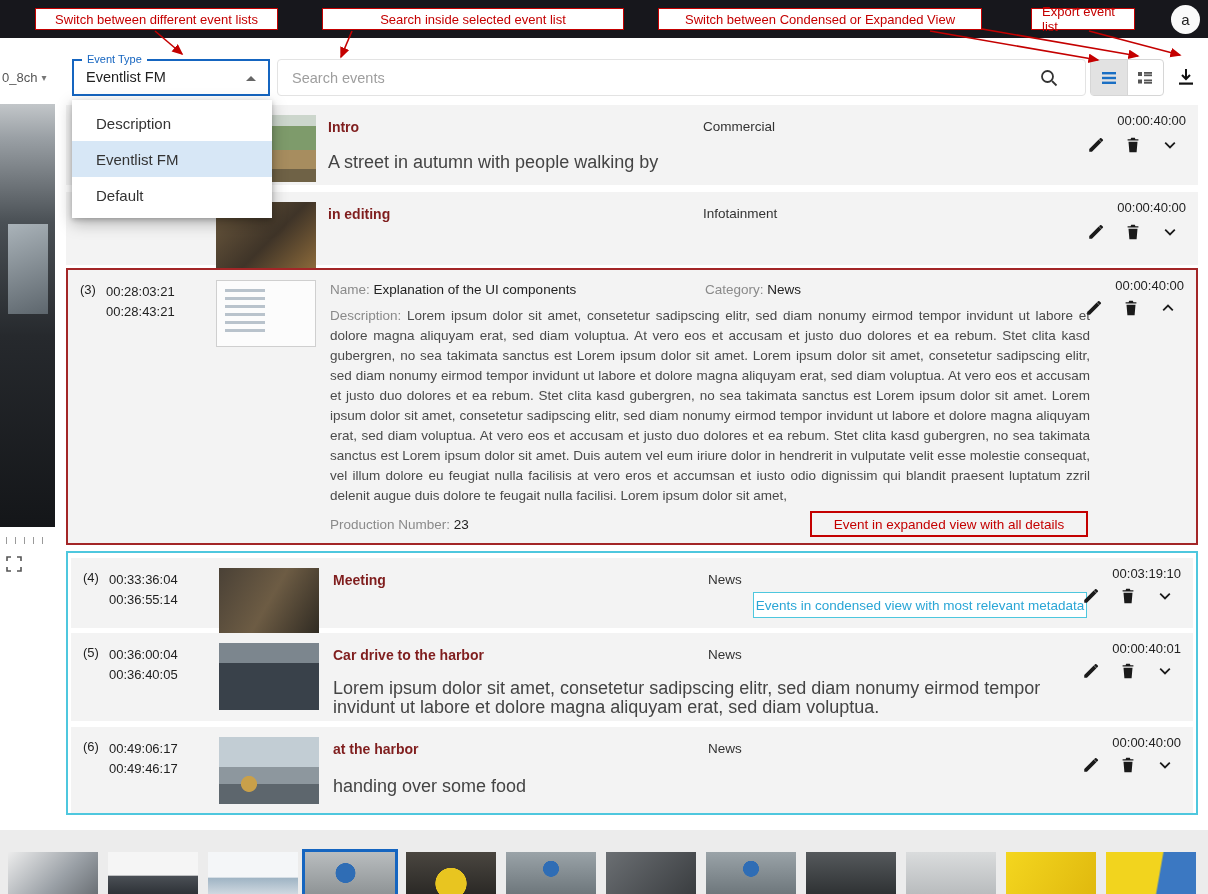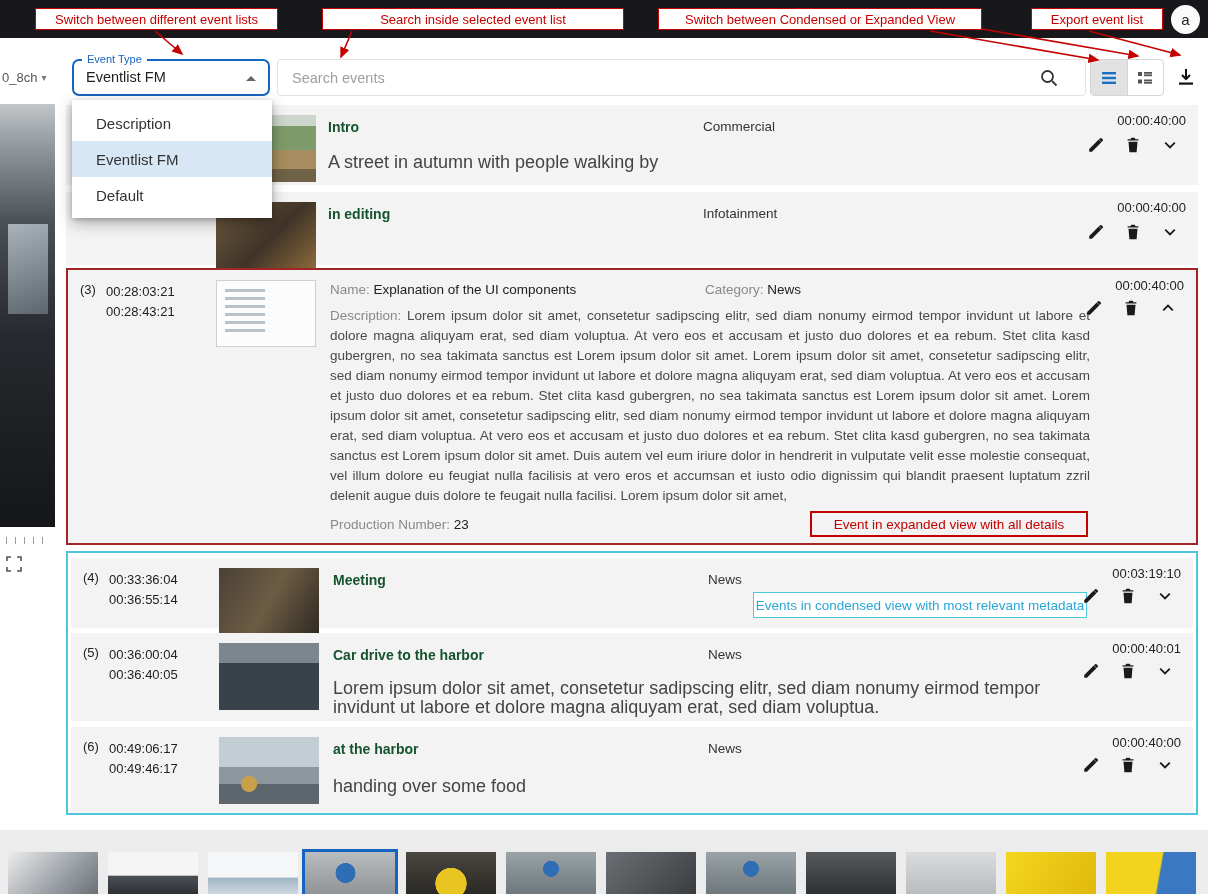--- a/index.html
+++ b/index.html
@@ -20,21 +20,21 @@
   .clip-caret{font-size:10px;color:#777;}
   .preview{position:absolute;left:0;top:104px;width:55px;height:423px;
            background:linear-gradient(180deg,#c2c6c9 0%,#9aa0a5 8%,#4a5055 28%,#26292d 55%,#141619 100%);}
   .preview .screen{position:absolute;left:8px;top:120px;width:40px;height:90px;background:linear-gradient(160deg,#aab3b9,#5d666d);}
   .ruler-ticks{position:absolute;left:6px;top:537px;width:44px;height:7px;
            background:repeating-linear-gradient(90deg,#9a9a9a 0 1px,transparent 1px 9px);}
   .fs-btn{position:absolute;left:6px;top:556px;width:18px;height:18px;cursor:pointer;}
 
   
   .etype{position:absolute;left:72px;top:59px;width:198px;height:37px;box-sizing:border-box;border:2px solid #1565c0;
-         border-radius:7px;background:#fff;z-index:30;cursor:pointer;}
+         border-radius:0;background:#fff;z-index:30;cursor:pointer;}
   .etype-label{position:absolute;left:8px;top:-8px;background:#fff;padding:0 5px;font-size:11px;color:#1565c0;}
   .etype-value{position:absolute;left:12px;top:8px;font-size:14.5px;color:#222;}
   .etype-caret{position:absolute;right:12px;top:15px;width:0;height:0;border-left:5px solid transparent;
          border-right:5px solid transparent;border-bottom:5px solid #666;}
   .searchbox{position:absolute;left:277px;top:59px;width:809px;height:37px;box-sizing:border-box;border:1px solid #e3e3e3;
          border-radius:4px;background:#fff;z-index:10;}
   .searchbox input{position:absolute;left:12px;top:4px;width:740px;height:26px;border:none;outline:none;
          font-size:14.5px;color:#333;font-family:"Liberation Sans",sans-serif;background:transparent;}
   .searchbox input::placeholder{color:#9e9e9e;}
   .search-ic{position:absolute;right:26px;top:8px;}
@@ -49,21 +49,21 @@
   .menu{position:absolute;left:72px;top:100px;width:200px;background:#fff;z-index:55;padding:5px 0;
         box-shadow:0 5px 15px rgba(0,0,0,.28),0 2px 5px rgba(0,0,0,.2);}
   .menu .item{height:36px;display:flex;align-items:center;padding:0 24px;font-size:15px;color:#333;cursor:pointer;}
   .menu .item.selected{background:#d7e7f6;}
 
   
   .row{position:absolute;left:66px;width:1132px;background:#f3f3f3;box-sizing:border-box;}
   .row-num{position:absolute;left:12px;top:12px;font-size:13px;color:#222;}
   .row-tc{position:absolute;left:38px;top:12px;font-size:13px;color:#222;line-height:20px;}
   .row-thumb{position:absolute;left:148px;top:10px;width:100px;height:67px;}
-  .row-title{position:absolute;left:262px;top:14px;font-size:14px;font-weight:700;color:#14532d;}
+  .row-title{position:absolute;left:262px;top:14px;font-size:14px;font-weight:700;color:#7f1d1d;}
   .row-cat{position:absolute;left:637px;top:14px;font-size:13.5px;color:#333;}
   .row-dur{position:absolute;right:12px;top:8px;font-size:13px;color:#222;}
   .row-desc{position:absolute;left:262px;font-size:18px;color:#444;line-height:19px;}
   .row-actions{position:absolute;right:18px;display:flex;gap:17px;align-items:center;}
   .icon-btn{width:20px;height:20px;cursor:pointer;display:flex;align-items:center;justify-content:center;}
   .lab{color:#8a8a8a;}
 
   .thumb-e1{background:linear-gradient(180deg,#ccd6cc 0 16%,#7e9b6b 16% 52%,#a78d5f 52% 80%,#6f6246 80%);}
   .thumb-e2{background:linear-gradient(135deg,#6e5b3f,#3f3428 55%,#8c6a3a);}
   .thumb-e3{background:#fcfcfc;border:1px solid #cfcfcf;box-sizing:border-box;}
@@ -106,21 +106,21 @@
 </style>
 </head>
 <body>
 
 <div class="stage">
 
   <div class="topbar"></div>
   <div class="ann-box" style="left:35px;width:243px;">Switch between different event lists</div>
   <div class="ann-box" style="left:322px;width:302px;">Search inside selected event list</div>
   <div class="ann-box" style="left:658px;width:324px;">Switch between Condensed or Expanded View</div>
-  <div class="ann-box" style="left:1031px;width:132px;">Export event list</div>
+  <div class="ann-box" style="left:1031px;width:104px;">Export event list</div>
   <div class="avatar">a</div>
 
   <svg class="arrows">
     <defs>
       <marker id="ah" markerWidth="8" markerHeight="8" refX="6" refY="3" orient="auto">
         <path d="M0,0 L7,3 L0,6 Z" fill="#c40000"></path>
       </marker>
     </defs>
     <line x1="155" y1="31" x2="182" y2="54" stroke="#c40000" stroke-width="1.6" marker-end="url(#ah)"></line>
     <line x1="352" y1="31" x2="341" y2="57" stroke="#c40000" stroke-width="1.6" marker-end="url(#ah)"></line>

